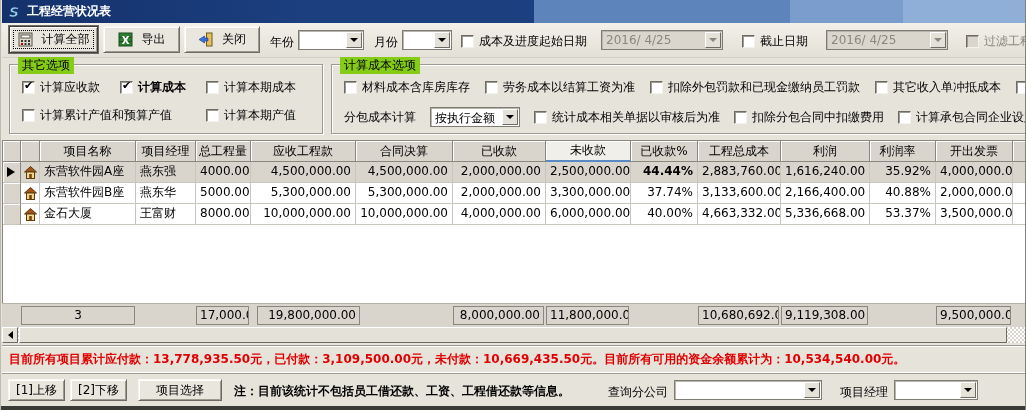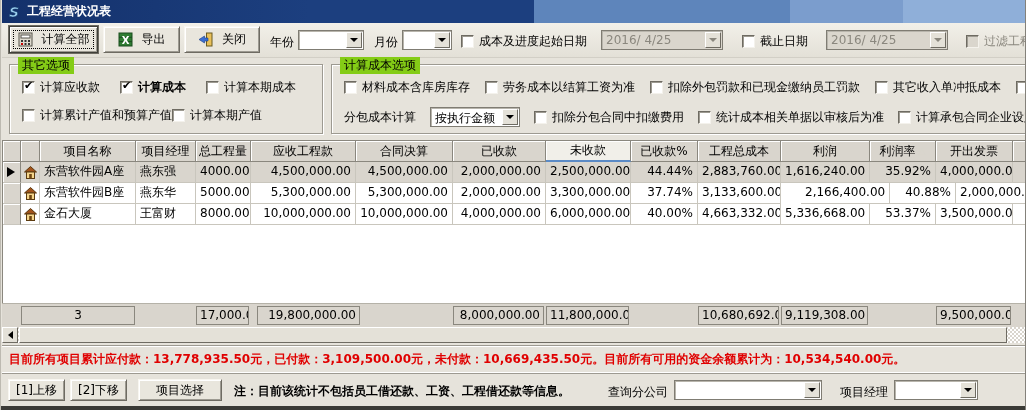--- a/index.html
+++ b/index.html
@@ -183,21 +183,21 @@
         </span>
         <span class="cb bold">
           <span class="cbbox checked"></span>
           <span class="cblabel">计算成本</span>
         </span>
         <span class="cb">
           <span class="cbbox"></span>
           <span class="cblabel">计算本期成本</span>
         </span>
       </div>
-    <div class="cbrow" id="oo-row2" style="top:42px;">
+    <div class="cbrow" id="oo-row2" style="top:42px;gap:34px;">
         <span class="cb">
           <span class="cbbox"></span>
           <span class="cblabel">计算累计产值和预算产值</span>
         </span>
         <span class="cb">
           <span class="cbbox"></span>
           <span class="cblabel">计算本期产值</span>
         </span>
       </div>
   </div>
@@ -230,25 +230,25 @@
       <span class="lbl" style="position:static;">分包成本计算</span>
       <div class="combo" style="position:relative;width:90px;flex:none;">
         <span>按执行金额</span>
         <span class="arrow">
             <span class="tri-down"></span>
           </span>
       </div>
       <span id="co-row2-checks" style="display:inline-flex;gap:14px;">
           <span class="cb">
             <span class="cbbox"></span>
-            <span class="cblabel">扣除分包合同中扣缴费用</span>
+            <span class="cblabel">统计成本相关单据以审核后为准</span>
           </span>
           <span class="cb">
             <span class="cbbox"></span>
-            <span class="cblabel">统计成本相关单据以审核后为准</span>
+            <span class="cblabel">扣除分包合同中扣缴费用</span>
           </span>
           <span class="cb">
             <span class="cbbox"></span>
             <span class="cblabel">计算承包合同企业设定信</span>
           </span>
         </span>
     </div>
   </div>
 
   <div class="grid" id="grid">
@@ -305,21 +305,21 @@
             <rect x="5.2" y="8" width="2.6" height="4.5" fill="#6e4510"></rect>
           </svg>
         </div>
         <div class="td" style="width: 96px;">东营软件园A座</div>
         <div class="td" style="width: 60px;">燕东强</div>
         <div class="td num" style="width: 55px;">4000.00</div>
         <div class="td num" style="width: 105px;">4,500,000.00</div>
         <div class="td num" style="width: 97px;">4,500,000.00</div>
         <div class="td num" style="width: 93px;">2,000,000.00</div>
         <div class="td num" style="width: 85px;">2,500,000.00</div>
-        <div class="td num" style="width: 67px;">44.44%</div>
+        <div class="td num" style="width: 67px; font-weight: bold;">44.44%</div>
         <div class="td num" style="width: 83px;">2,883,760.00</div>
         <div class="td num" style="width: 89px;">1,616,240.00</div>
         <div class="td num" style="width: 66px;">35.92%</div>
         <div class="td num" style="width: 77px;">4,000,000.00</div>
         <div class="td" style="width: 50px;"></div>
       </div>
       <div class="tr">
         <div class="td selcell" style="width: 18px;"></div>
         <div class="td icocell" style="width: 19px;">
           <svg width="13" height="13" viewBox="0 0 13 13">
@@ -330,21 +330,21 @@
         </div>
         <div class="td" style="width: 96px;">东营软件园B座</div>
         <div class="td" style="width: 60px;">燕东华</div>
         <div class="td num" style="width: 55px;">5000.00</div>
         <div class="td num" style="width: 105px;">5,300,000.00</div>
         <div class="td num" style="width: 97px;">5,300,000.00</div>
         <div class="td num" style="width: 93px;">2,000,000.00</div>
         <div class="td num" style="width: 85px;">3,300,000.00</div>
         <div class="td num" style="width: 67px;">37.74%</div>
         <div class="td num" style="width: 83px;">3,133,600.00</div>
-        <div class="td num" style="width: 89px; margin-left: 20px;">2,166,400.00</div>
+        <div class="td num" style="width: 89px;">2,166,400.00</div>
         <div class="td num" style="width: 66px;">40.88%</div>
         <div class="td num" style="width: 77px;">2,000,000.00</div>
         <div class="td" style="width: 50px;"></div>
       </div>
       <div class="tr">
         <div class="td selcell" style="width: 18px;"></div>
         <div class="td icocell" style="width: 19px;">
           <svg width="13" height="13" viewBox="0 0 13 13">
             <path d="M0.5 6 L6.5 0.5 L12.5 6 Z" fill="#a2531a" stroke="#5a3a10"></path>
             <rect x="2.5" y="6" width="8" height="6.5" fill="#f5d58a" stroke="#5a3a10"></rect>

